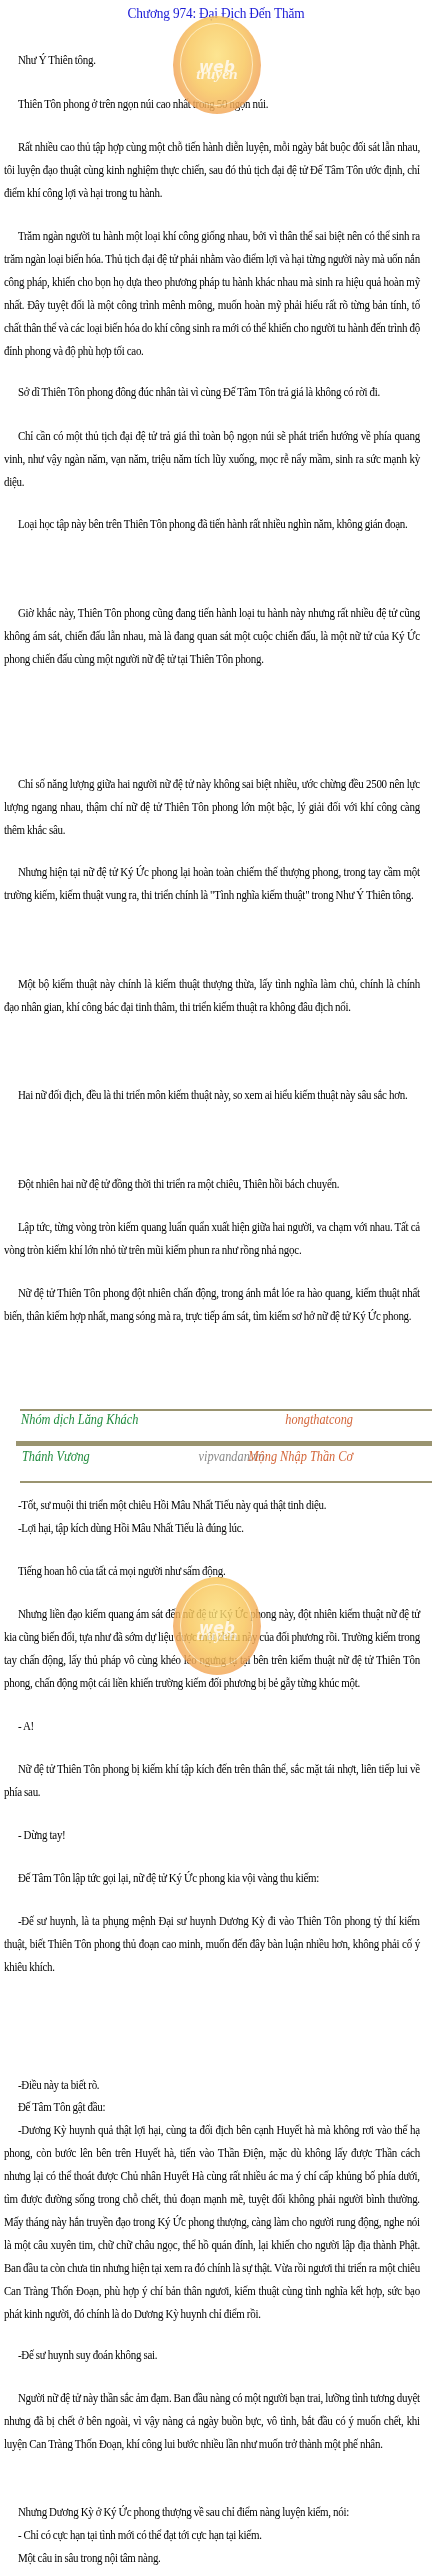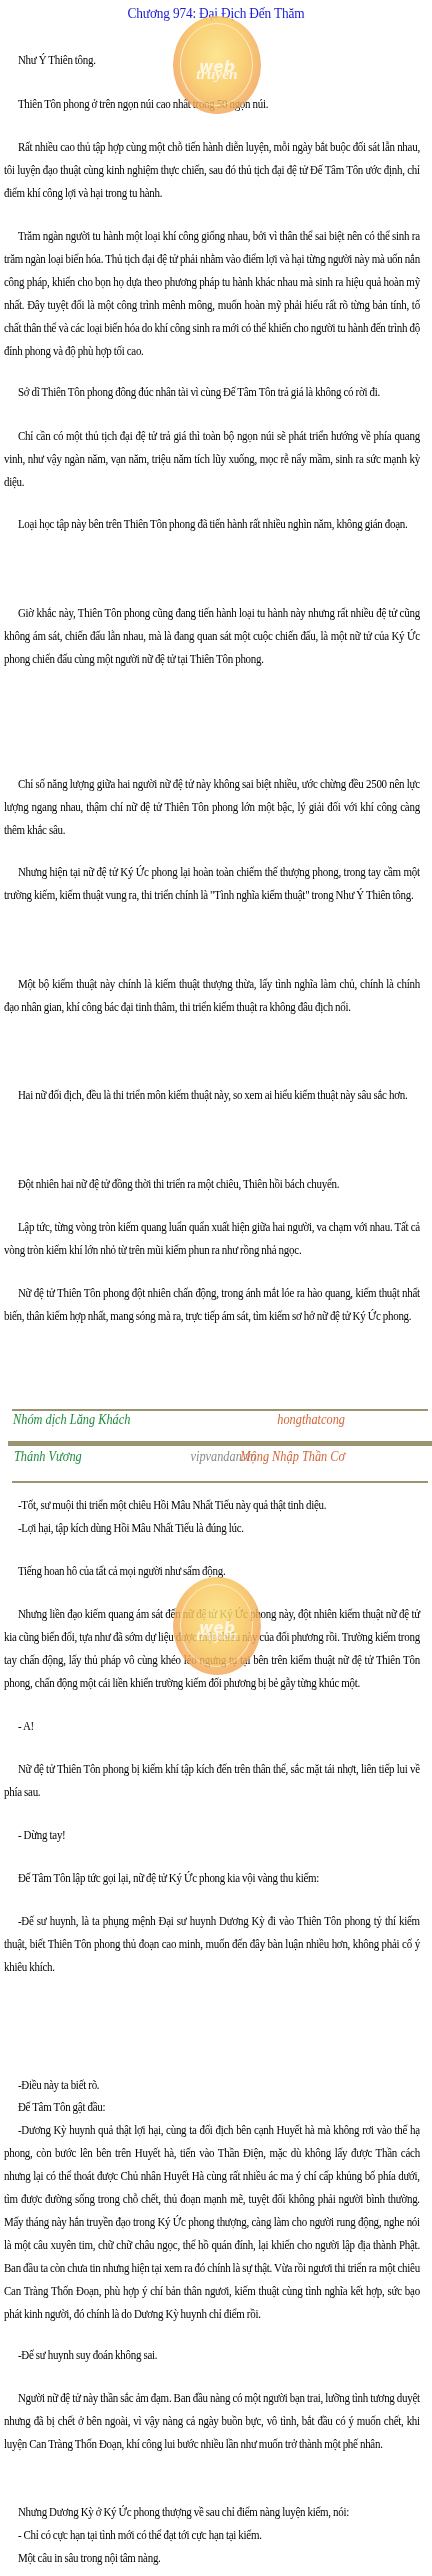--- a/index.html
+++ b/index.html
@@ -5,21 +5,21 @@
   html, body { margin:0; padding:0; background:#ffffff; }
   body { width:432px; height:3238px; position:relative; overflow:hidden;
          font-family:"Liberation Serif","DejaVu Serif",serif; color:#000; }
   .page { position:absolute; left:0; top:0; width:432px; }
   .title { position:absolute; left:0; width:432px; top:4.1px; text-align:center;
            color:#1a1ad6; font-size:15.5px; transform:scaleX(0.86); transform-origin:center top; letter-spacing:-0.2px; }
   .p { position:absolute; left:3.6px; width:416px; font-size:12.6px; line-height:23px;
        text-align:justify; text-indent:16px; letter-spacing:-0.3px; word-spacing:-0.3px;
        transform:scaleX(0.87); transform-origin:left top; width:478px; }
   .p.noj { text-align:left; }
-  .band { position:absolute; left:8px; width:348px; height:67px; }
+  .band { position:absolute; left:16px; width:348px; height:67px; }
   .band .rule1 { position:absolute; left:3.6px; width:416px; top:0; height:1.5px; background:#9a9470; }
   .band .thick { position:absolute; left:0; width:432px; top:32px; height:5.2px; background:#9a9470; }
   .band .rule2 { position:absolute; left:3.6px; width:416px; top:74px; height:1.5px; background:#9a9470; }
   .band .txt { position:absolute; font-style:italic; font-size:14px; transform:scaleX(0.88); }
   .green { color:#1f8b3c; }
   .orange { color:#d3663a; }
   .gray { color:#8a8a8a; }
   .wm { position:absolute; width:88px; height:98px; border-radius:50%;
         background:radial-gradient(ellipse at 50% 40%, #fde07a 0%, #f8c65a 45%, #f2a257 75%, rgba(240,150,90,0.6) 88%, rgba(255,255,255,0) 100%);
         opacity:0.82; }

